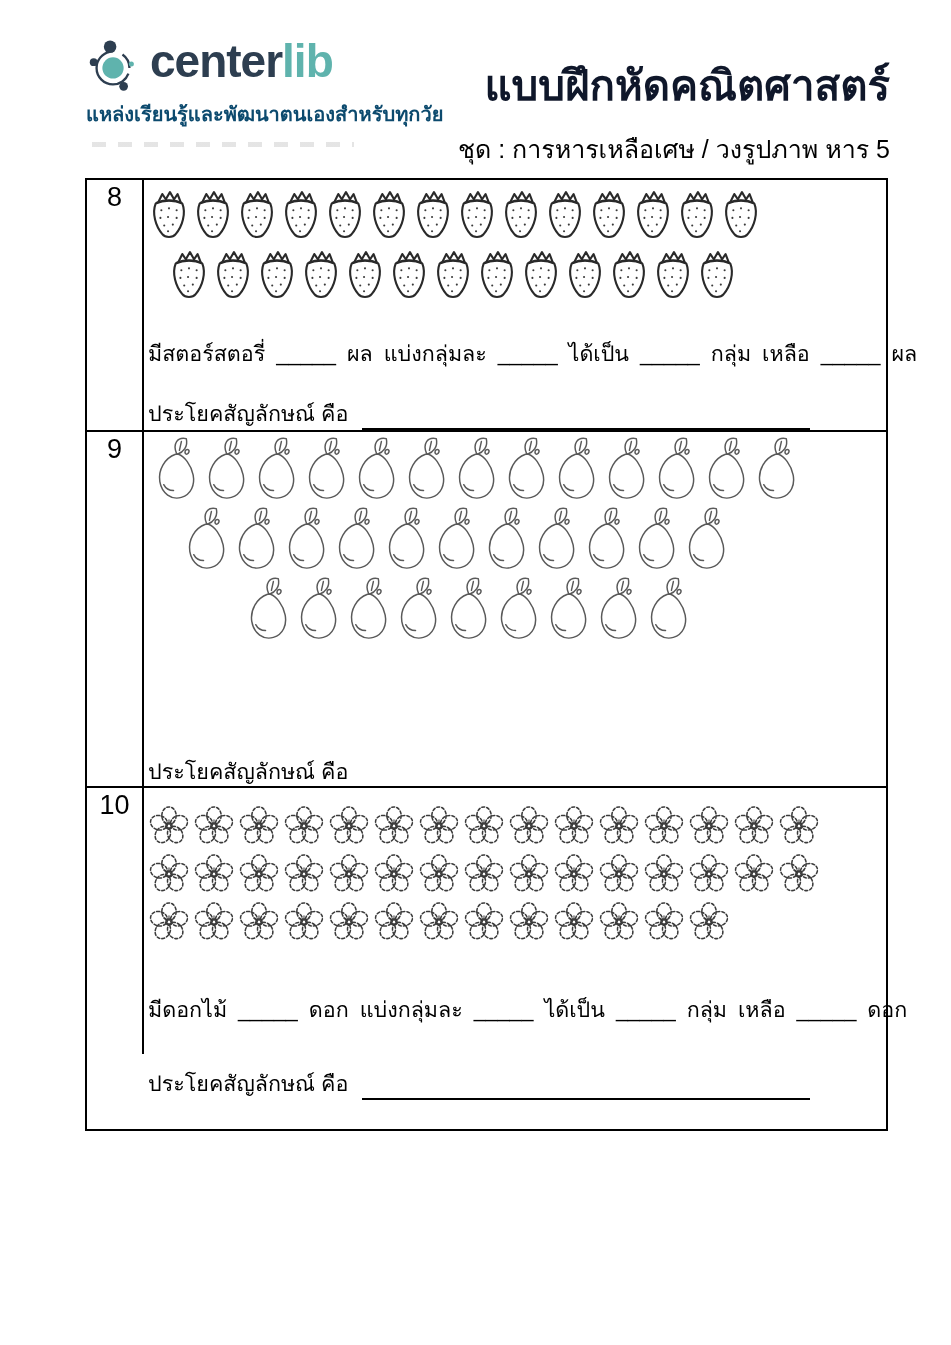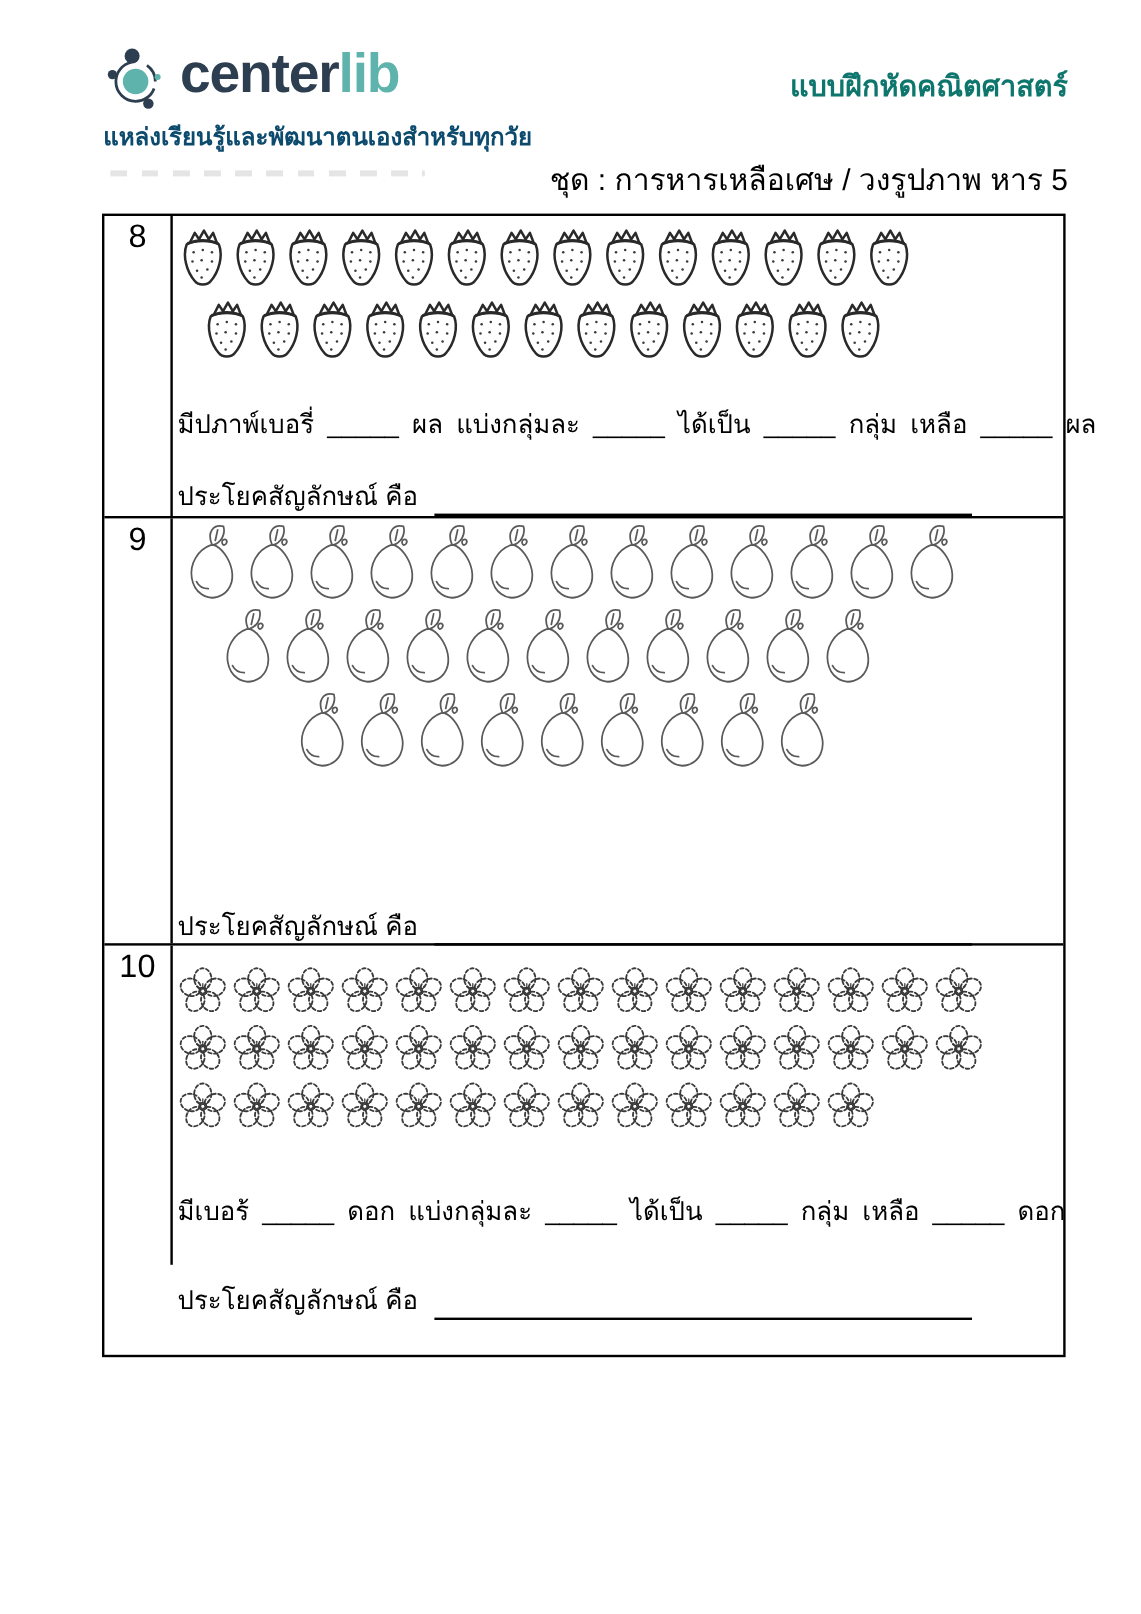--- a/index.html
+++ b/index.html
@@ -6,21 +6,21 @@
   html,body { background:#ffffff; }
   body {
     width:951px; height:1345px; position:relative; overflow:hidden;
     font-family:"Liberation Sans","DejaVu Sans",sans-serif; color:#111;
   }
   
   .logo { position:absolute; left:84px; top:38px; display:flex; align-items:flex-start; gap:8px; }
   .logo-text { font-size:46px; font-weight:700; letter-spacing:-1px; color:#2d3e50; line-height:1; }
   .logo-text .accent { color:#5fb3ad; }
   .tagline { position:absolute; left:86px; top:98px; font-size:20px; font-weight:700; color:#0c4a6e; }
-  .title { position:absolute; right:61px; top:52px; font-size:24px; font-weight:700; color:#0f766e; }
+  .title { position:absolute; right:61px; top:52px; font-size:42px; font-weight:700; color:#0f172a; }
   .subtitle { position:absolute; right:61px; top:129px; font-size:25px; color:#000; }
   .artifact { position:absolute; left:92px; top:142px; width:262px; height:5px; opacity:.55;
     background:repeating-linear-gradient(90deg,#cfcfcf 0 14px,transparent 14px 26px); }
   
   .worksheet { position:absolute; left:85px; top:178px; width:803px; height:953px; border:2px solid #000; }
   .problem-row { display:flex; width:100%; }
   .problem-row.b { border-bottom:2px solid #000; }
   .row-8 { height:252px; } .row-9 { height:356px; } .row-10 { height:266px; }
   .num-col { width:57px; flex:0 0 57px; border-right:2px solid #000; text-align:center;
     font-size:27px; padding-top:2px; color:#000; }
@@ -696,21 +696,21 @@
     <circle cx="13" cy="31" r="1.1"></circle>
                 <circle cx="21" cy="30" r="1.1"></circle>
                 <circle cx="30" cy="31" r="1.1"></circle>
     <circle cx="17" cy="39" r="1.1"></circle>
                 <circle cx="26" cy="38" r="1.1"></circle>
                 <circle cx="21" cy="45" r="1.1"></circle>
   </g>
 </svg>
 </div>
         </div>
-      <div class="sentence">มีปภาพ์เบอรี่ _____ ผล  แบ่งกลุ่มละ _____ ได้เป็น _____ กลุ่ม เหลือ _____ ผล</div>
+      <div class="sentence">มีสตอร์สตอรี่ _____ ผล  แบ่งกลุ่มละ _____ ได้เป็น _____ กลุ่ม เหลือ _____ ผล</div>
       <div class="symbol-line">
         <span>ประโยคสัญลักษณ์  คือ</span>
         <span class="blank-line"></span>
       </div>
     </div>
   </div>
 
   <div class="problem-row row-9 b">
     <div class="num-col">9</div>
     <div class="content-col p9">
@@ -1745,21 +1745,21 @@
   </g>
   <circle cx="22" cy="22" r="3.2" fill="none" stroke="#3a3a3a" stroke-width="1.5"></circle>
   <g stroke="#3a3a3a" stroke-width="1.1" stroke-linecap="round">
     <path d="M22,18.5 L22,15.5"></path>
                 <path d="M25,20 L27.5,18"></path>
                 <path d="M19,20 L16.5,18"></path>
   </g>
 </svg>
 </div>
         </div>
-      <div class="sentence">มีเบอร้ _____ ดอก  แบ่งกลุ่มละ _____ ได้เป็น _____ กลุ่ม เหลือ _____ ดอก</div>
+      <div class="sentence">มีดอกไม้ _____ ดอก  แบ่งกลุ่มละ _____ ได้เป็น _____ กลุ่ม เหลือ _____ ดอก</div>
       <div class="symbol-line">
         <span>ประโยคสัญลักษณ์  คือ</span>
         <span class="blank-line"></span>
       </div>
     </div>
   </div>
 
 </div>
 
 </body></html>

